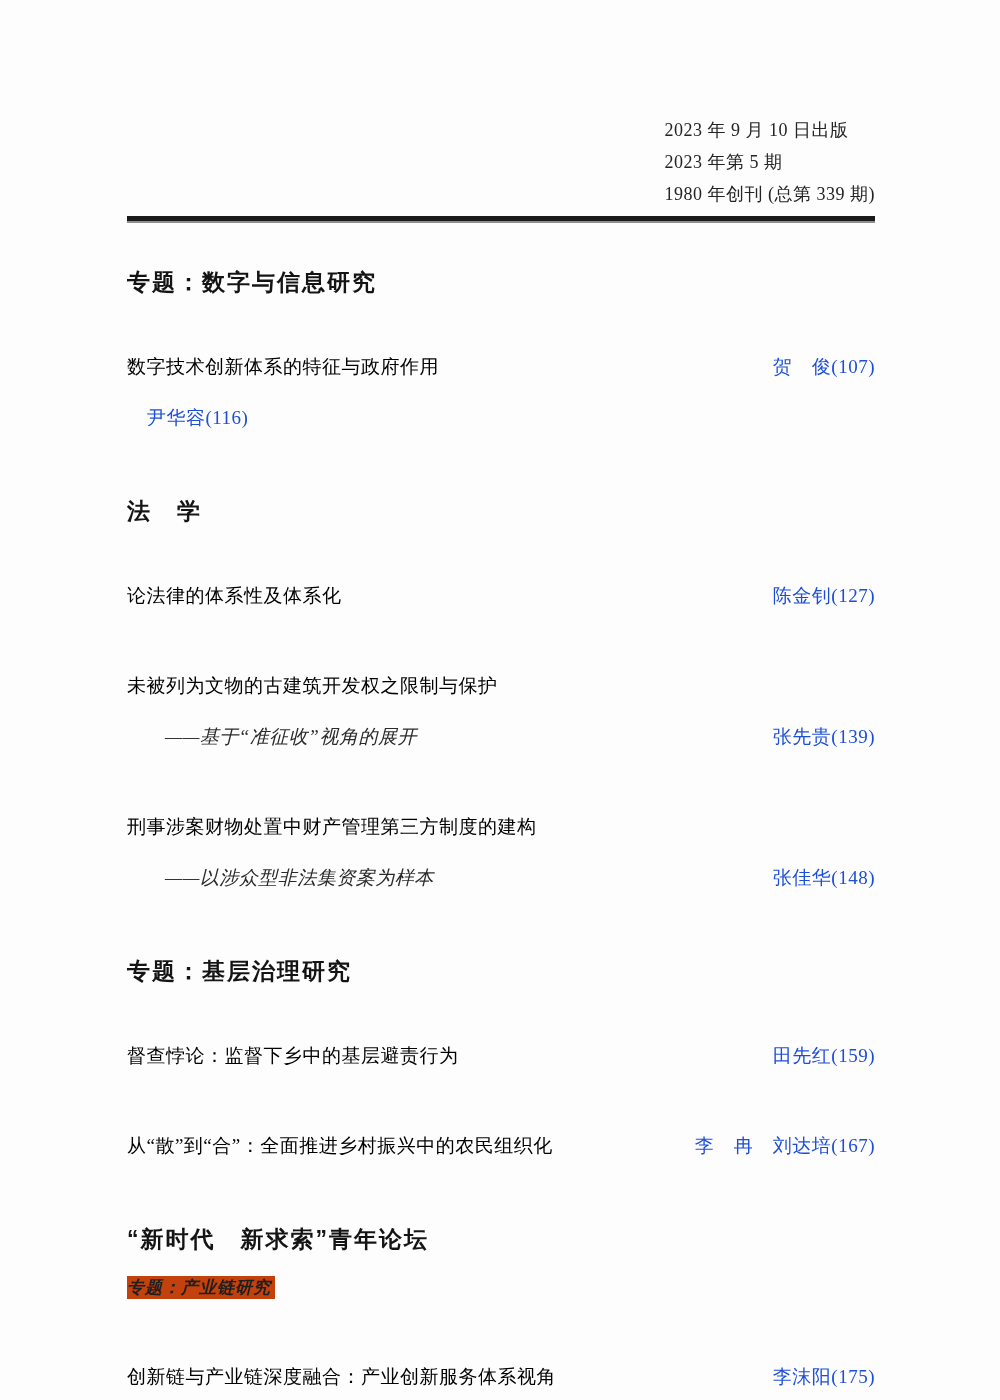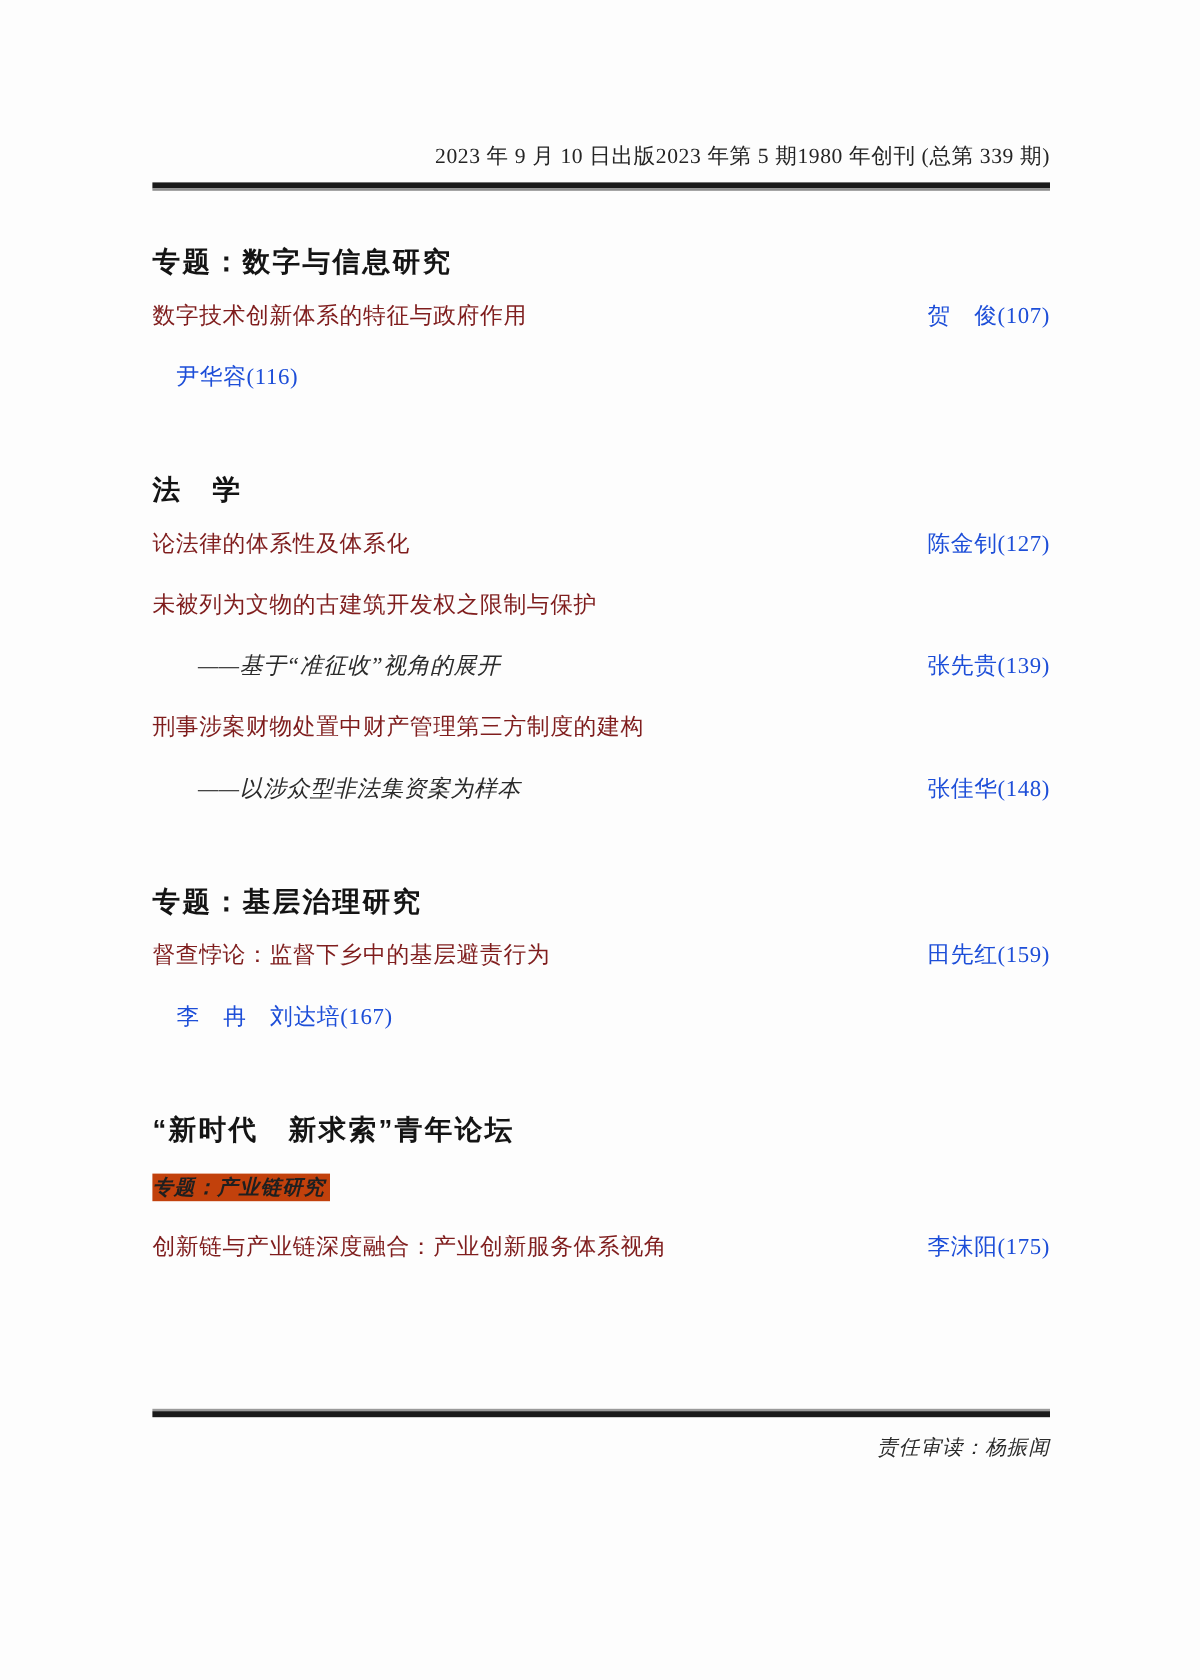--- a/index.html
+++ b/index.html
@@ -18,20 +18,21 @@
     display: flex;
     flex-direction: column;
     margin: 0 125px 0 127px; 
   }
   
   .header-info {
     margin-top: 114px;
     margin-left: auto;
     width: max-content;
     display: flex;
+    flex-direction: column;
     font-size: 18px;
     line-height: 32px;
     letter-spacing: 0.5px;
     color: #242424;
   }
   .rule { width: 100%; }
   .rule-top {
     margin-top: 6px;
     height: 3px;                       
     border-top: 5px solid #1a1a1a;     
@@ -55,21 +56,21 @@
   .sec-heading.first { margin-top: 44px; }
   .row {
     display: flex;
     justify-content: space-between;
     align-items: baseline;
     font-size: 19px;
     line-height: 26px;
     letter-spacing: 0.5px;
     margin-bottom: 25px;
   }
-  .title { color: #7f1d1d; }
+  .title { color: #000000; margin-top: 39px; }
   .subtitle {
     padding-left: 38px;
     font-style: italic;
     color: #2a2a2a;
   }
   .authpage {
     white-space: nowrap;
     flex-shrink: 0;
     padding-left: 20px;
     color: #1d4ed8;
@@ -145,20 +146,21 @@
     </div>
 
     <h2 class="sec-heading">专题：基层治理研究</h2>
 
     <div class="row">
       <span class="title">督查悖论：监督下乡中的基层避责行为</span>
       <span class="authpage"><span>田先红</span><span>(159)</span></span>
     </div>
 
     <div class="row">
+      <span class="title">从“散”到“合”：全面推进乡村振兴中的农民组织化</span>
       <span class="authpage"><span>李　冉　刘达培</span><span>(167)</span></span>
     </div>
 
     <h2 class="sec-heading">“新时代　新求索”青年论坛</h2>
 
     <div class="sub-heading">
       <span class="wash">专题：产业链研究</span>
     </div>
 
     <div class="row">

